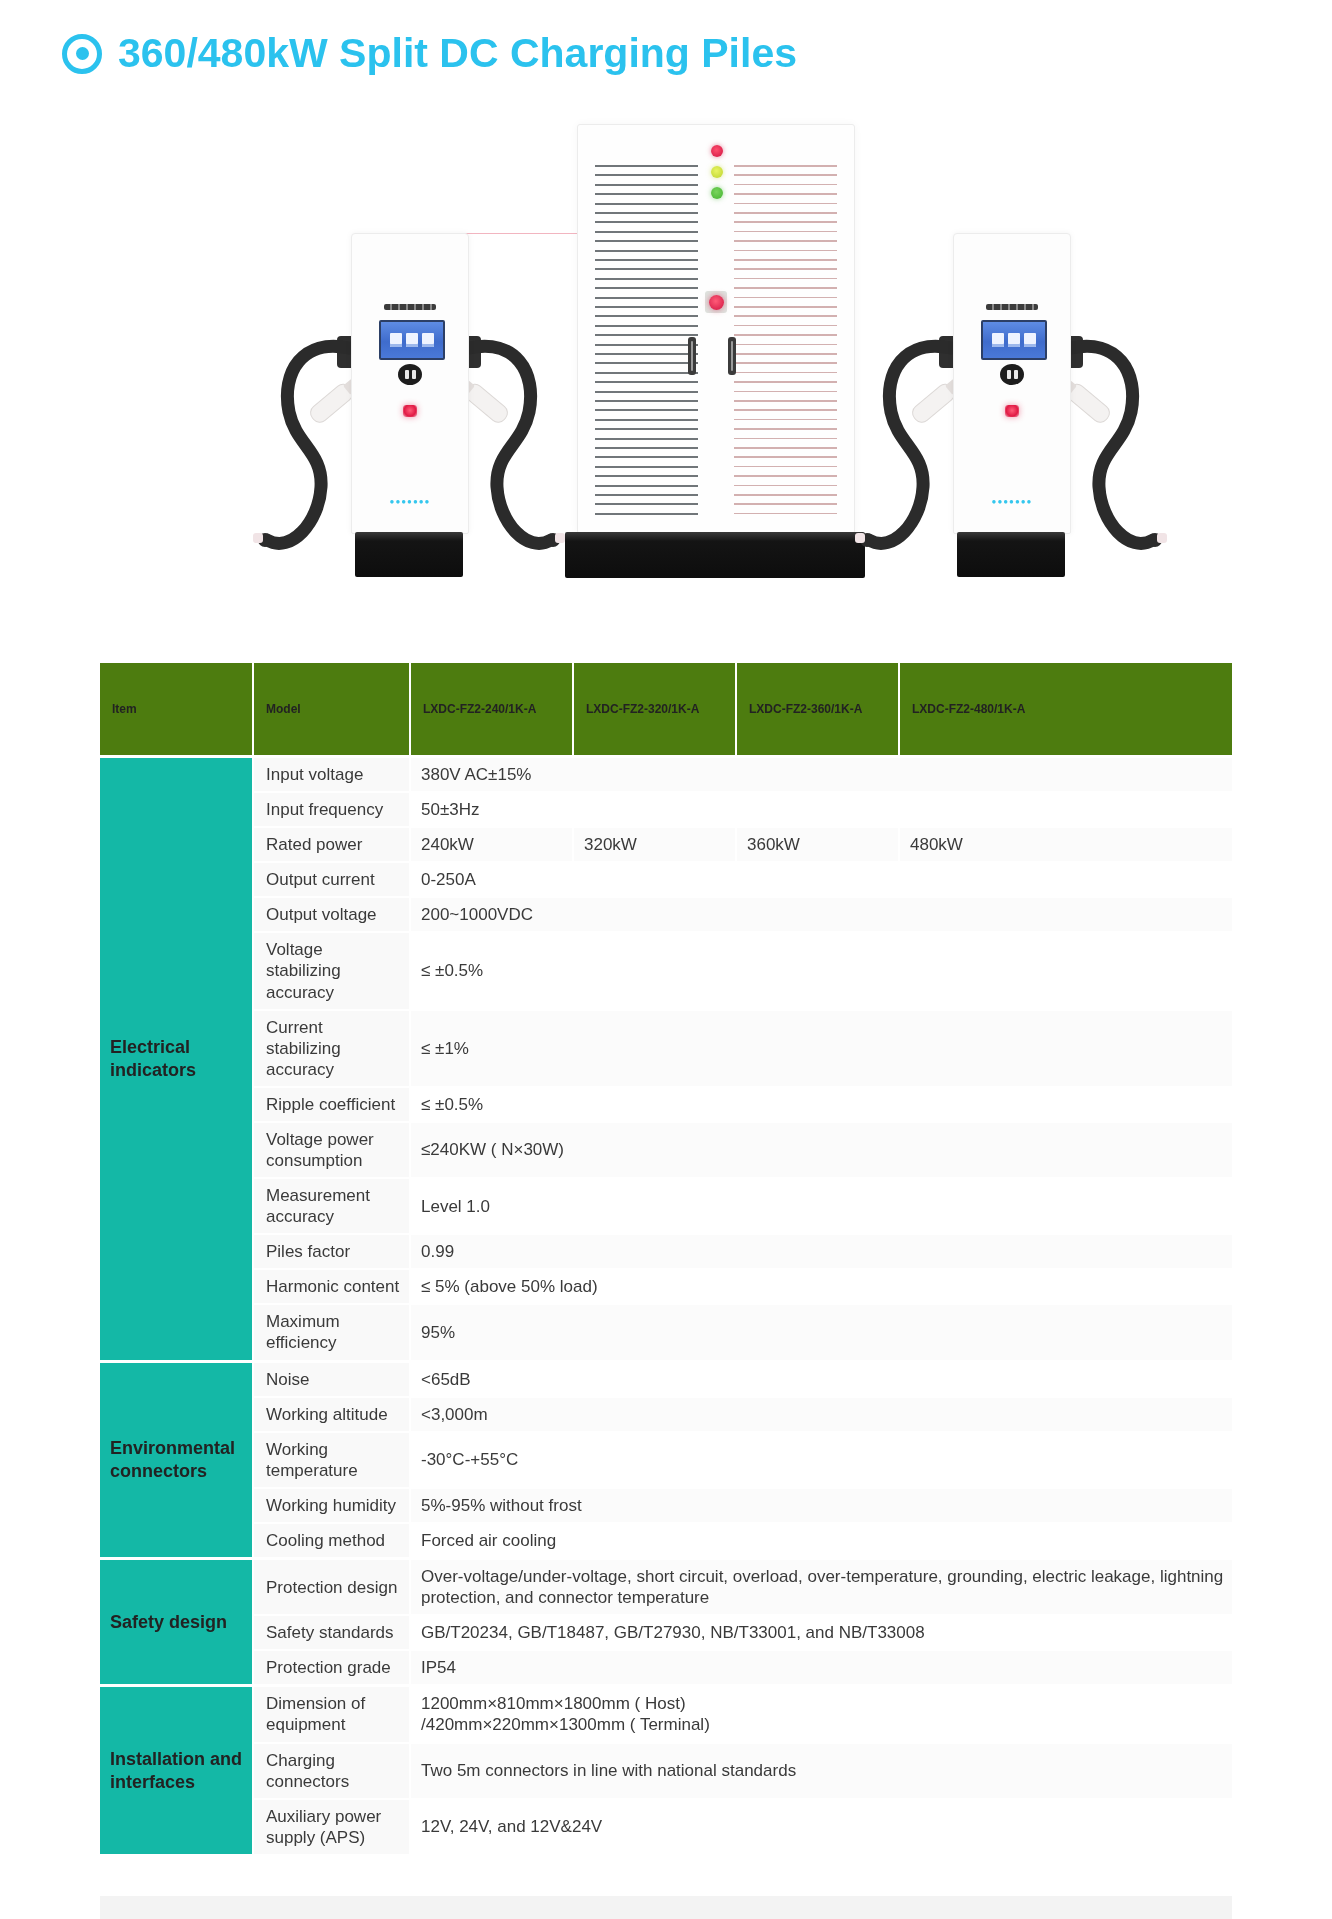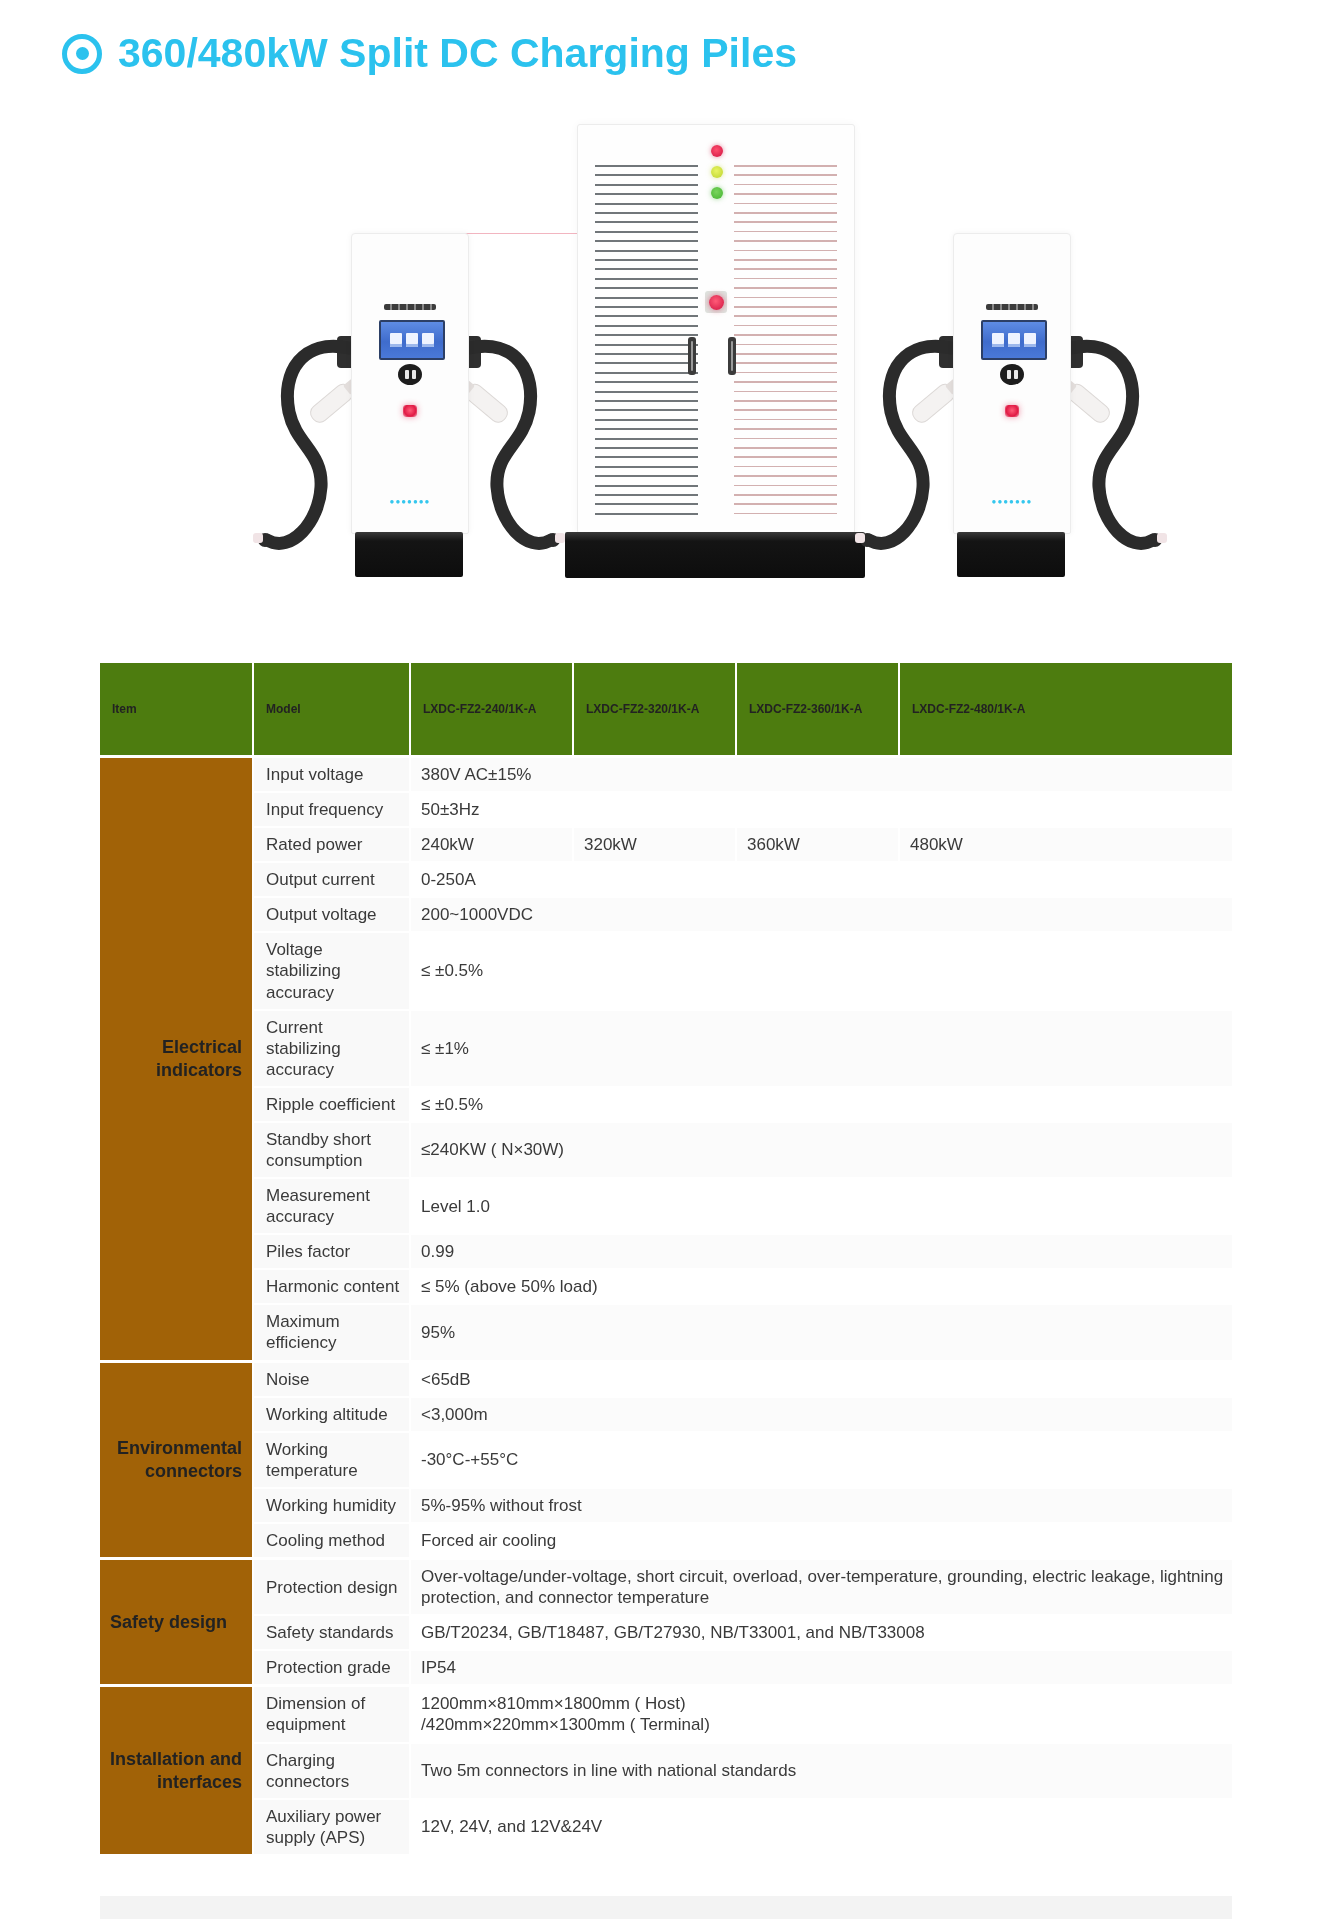--- a/index.html
+++ b/index.html
@@ -48,21 +48,21 @@
   
   .spec-table{position:absolute;left:100px;top:663px;width:1132px;font-size:17px;line-height:1.24;}
   .spec-header{display:flex;background:#4d7c0f;height:92px;align-items:center;font-weight:700;font-size:12px;color:#222;}
   .spec-header .hc{padding:6px 12px;box-sizing:border-box;border-right:2px solid #fff;height:100%;display:flex;align-items:center;}
   .spec-header .hc:last-child{border-right:none;}
   .hc.c-item{width:154px;}
   .hc.c-label{width:157px;}
   .hc.c-v{width:163px;}
   .hc.c-last{flex:1;}
   .group{display:flex;border-top:3px solid #fff;}
-  .item-cell{width:154px;box-sizing:border-box;background:#a16207;border-right:2px solid #fff;display:flex;align-items:center;padding:8px 10px;font-weight:700;font-size:18px;color:#222;text-align:right;}
+  .item-cell{width:154px;box-sizing:border-box;background:#14b8a6;border-right:2px solid #fff;display:flex;align-items:center;padding:8px 10px;font-weight:700;font-size:18px;color:#222;}
   .rows{flex:1;display:flex;flex-direction:column;}
   .srow{display:flex;border-top:2px solid #fff;align-items:center;}
   .srow:first-child{border-top:none;}
   .label-cell{width:157px;box-sizing:border-box;background:#f9f9f9;align-self:stretch;display:flex;align-items:center;padding:6px 8px 6px 12px;border-right:2px solid #fff;color:#3a3a3a;}
   .value-cell{box-sizing:border-box;padding:6px 6px 6px 10px;color:#3a3a3a;white-space:pre-line;align-self:stretch;display:flex;align-items:center;}
   .value-cell.c-v{width:163px;border-right:2px solid #fff;}
   .value-cell.c-last{flex:1;}
   .srow.striped .value-cell{background:#fbfbfb;}
   .min1{min-height:33px;}
   
@@ -204,21 +204,21 @@
             </div>
             <div class="srow min1 striped">
               <div class="label-cell">Current stabilizing accuracy</div>
               <div class="value-cell c-last">≤ ±1%</div>
             </div>
             <div class="srow min1">
               <div class="label-cell">Ripple coefficient</div>
               <div class="value-cell c-last">≤ ±0.5%</div>
             </div>
             <div class="srow min1 striped">
-              <div class="label-cell">Standby short consumption</div>
+              <div class="label-cell">Voltage power consumption</div>
               <div class="value-cell c-last">≤240KW ( N×30W)</div>
             </div>
             <div class="srow min1">
               <div class="label-cell">Measurement accuracy</div>
               <div class="value-cell c-last">Level 1.0</div>
             </div>
             <div class="srow min1 striped">
               <div class="label-cell">Piles factor</div>
               <div class="value-cell c-last">0.99</div>
             </div>

